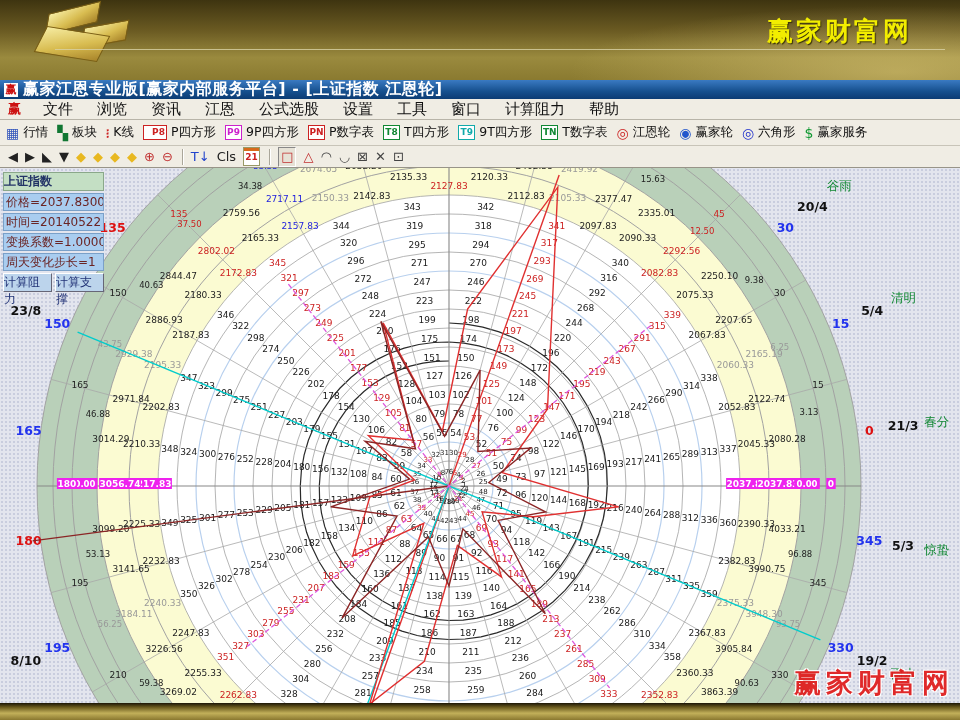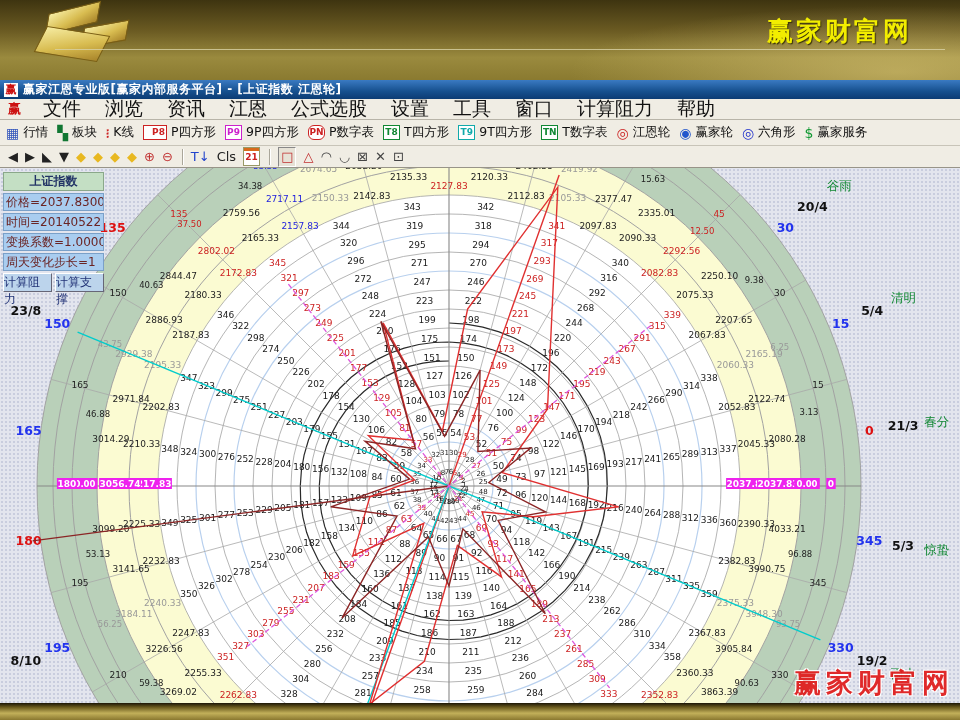--- a/index.html
+++ b/index.html
@@ -22,25 +22,25 @@
   #gb3{left:40px;top:30px;width:62px;height:26px;transform:rotate(9deg) skewX(-18deg);}
   #banner-bottom{left:0;top:703px;width:960px;height:17px;
     background:linear-gradient(180deg,#1c1606 0%,#6a5a1e 25%,#c2b05a 60%,#8a7830 100%);}
 
   
   #titlebar{left:0;top:80px;width:960px;height:19px;
     background:linear-gradient(180deg,#3a7ac2,#16508e 60%,#0c3c74);
     display:flex;align-items:center;padding-left:4px;box-sizing:border-box;}
   #title-icon{width:14px;height:14px;background:#fff;color:#cc1111;font-size:11px;
     font-weight:bold;line-height:14px;text-align:center;margin-right:5px;}
-  #window-title{color:#fff;font-size:12px;font-weight:bold;letter-spacing:.5px;}
+  #window-title{color:#fff;font-size:16px;font-weight:bold;letter-spacing:.5px;}
   #menubar{left:0;top:99px;width:960px;height:21px;background:#f0ede4;
     border-bottom:1px solid #b8b4a8;display:flex;align-items:center;box-sizing:border-box;}
   #menu-logo{color:#cc1111;font-weight:bold;font-size:13px;margin:0 10px 0 8px;}
-  .menu-item{font-size:19px;color:#111;padding:0 12px;cursor:default;}
+  .menu-item{font-size:15px;color:#111;padding:0 12px;cursor:default;}
   #toolbar1{left:0;top:120px;width:960px;height:26px;background:#f0ede4;
     border-bottom:1px solid #c8c4b8;display:flex;align-items:center;box-sizing:border-box;padding-left:6px;}
   .tb1-item{display:flex;align-items:center;margin-right:9px;font-size:12.5px;color:#111;}
   .tb1-badge{display:inline-block;min-width:15px;height:13px;font-size:9px;font-weight:bold;
     text-align:center;line-height:13px;border:1px solid;margin-right:4px;background:#fff;}
   .tb1-glyph{font-size:14px;margin-right:4px;line-height:14px;}
   #toolbar2{left:0;top:146px;width:960px;height:22px;background:#f0ede4;
     border-bottom:1px solid #989488;display:flex;align-items:center;box-sizing:border-box;padding-left:8px;}
   .tb2-icon{font-size:13px;margin-right:7px;color:#222;line-height:18px;}
   .tb2-sep{width:1px;height:16px;background:#aaa69a;margin:0 7px 0 2px;border-right:1px solid #fff;}
@@ -52,21 +52,21 @@
   
   #chart{left:0;top:168px;width:960px;height:535px;overflow:hidden;
     background-color:#e3e5ee;
     background-image:radial-gradient(#c9cdde 0.8px,transparent 0.9px);
     background-size:4px 4px;}
   #wheel{position:absolute;left:0;top:0;}
 
   
   #panel{left:3px;top:4px;width:101px;font-size:12px;}
   #panel-title{background:#c4dfc4;border:1px solid #8aa88a;color:#223366;font-weight:bold;
-    text-align:center;height:17px;line-height:17px;margin-bottom:2px;}
+    text-align:left;height:17px;line-height:17px;margin-bottom:2px;}
   .panel-row{background:#a9cdf0;border:1px solid #7aa0c8;color:#6a2424;height:16px;
     line-height:16px;padding-left:2px;margin-bottom:2px;white-space:nowrap;overflow:hidden;}
   #panel-buttons{display:flex;gap:3px;}
   .panel-btn{flex:1;background:#bcd4ec;border:1px solid;border-color:#fff #667 #667 #fff;
     color:#223377;height:17px;line-height:17px;font-size:12px;cursor:default;}
 
   
   #watermark{right:6px;bottom:2px;font-size:27px;font-weight:bold;color:#e02020;
     letter-spacing:5px;text-shadow:-1px -1px 0 #fff,1px -1px 0 #fff,-1px 1px 0 #fff,1px 1px 0 #fff;
     opacity:.95;}
@@ -116,21 +116,21 @@
     </span>
     <span class="tb1-item">
       <span class="tb1-badge" style="color: rgb(204, 34, 34); border-color: rgb(204, 34, 34); padding-left: 7px;">P8</span>
       <span>P四方形</span>
     </span>
     <span class="tb1-item">
       <span class="tb1-badge" style="color: rgb(204, 34, 204); border-color: rgb(204, 34, 204);">P9</span>
       <span>9P四方形</span>
     </span>
     <span class="tb1-item">
-      <span class="tb1-badge" style="color: rgb(204, 34, 34); border-color: rgb(204, 34, 34); border-radius: 6px;">PN</span>
+      <span class="tb1-badge" style="color: rgb(204, 34, 34); border-color: rgb(204, 34, 34);">PN</span>
       <span>P数字表</span>
     </span>
     <span class="tb1-item">
       <span class="tb1-badge" style="color: rgb(17, 136, 51); border-color: rgb(17, 136, 51);">T8</span>
       <span>T四方形</span>
     </span>
     <span class="tb1-item">
       <span class="tb1-badge" style="color: rgb(17, 170, 170); border-color: rgb(17, 170, 170);">T9</span>
       <span>9T四方形</span>
     </span>

